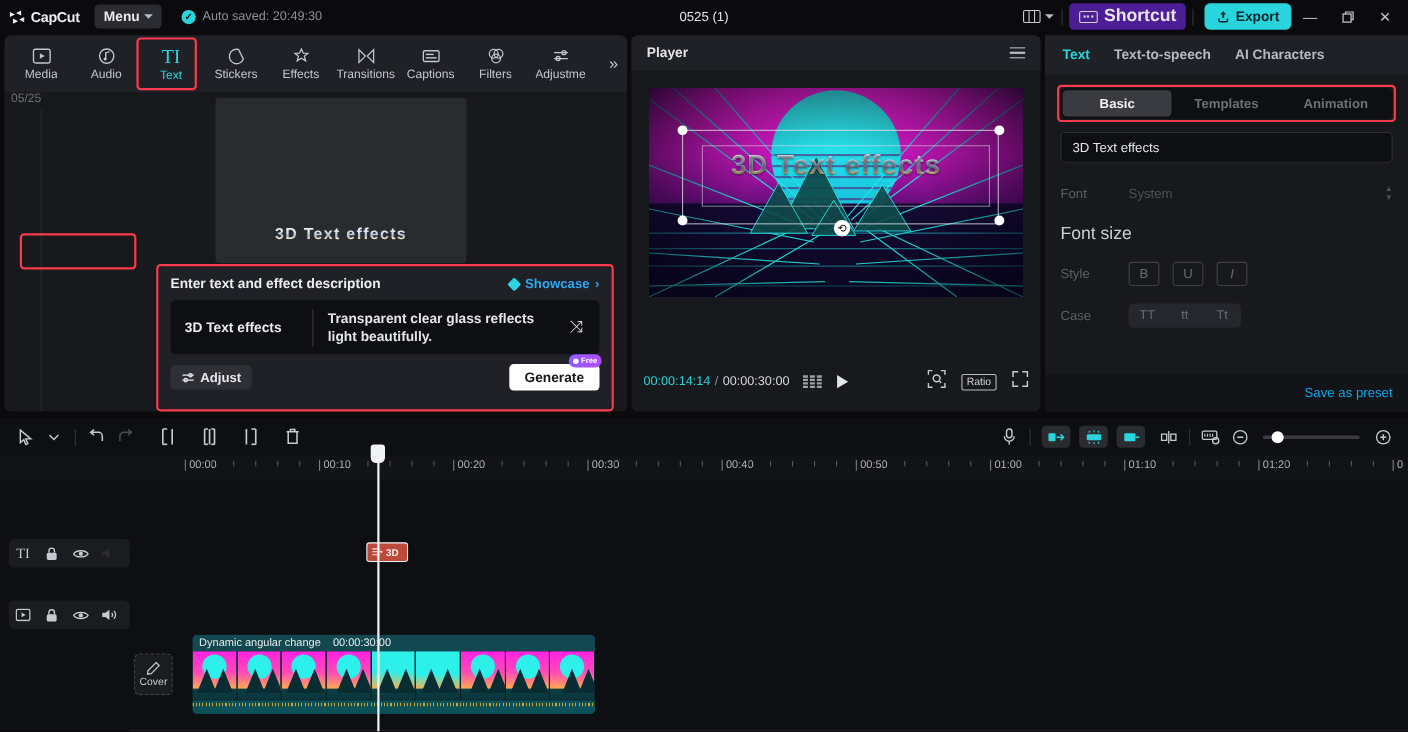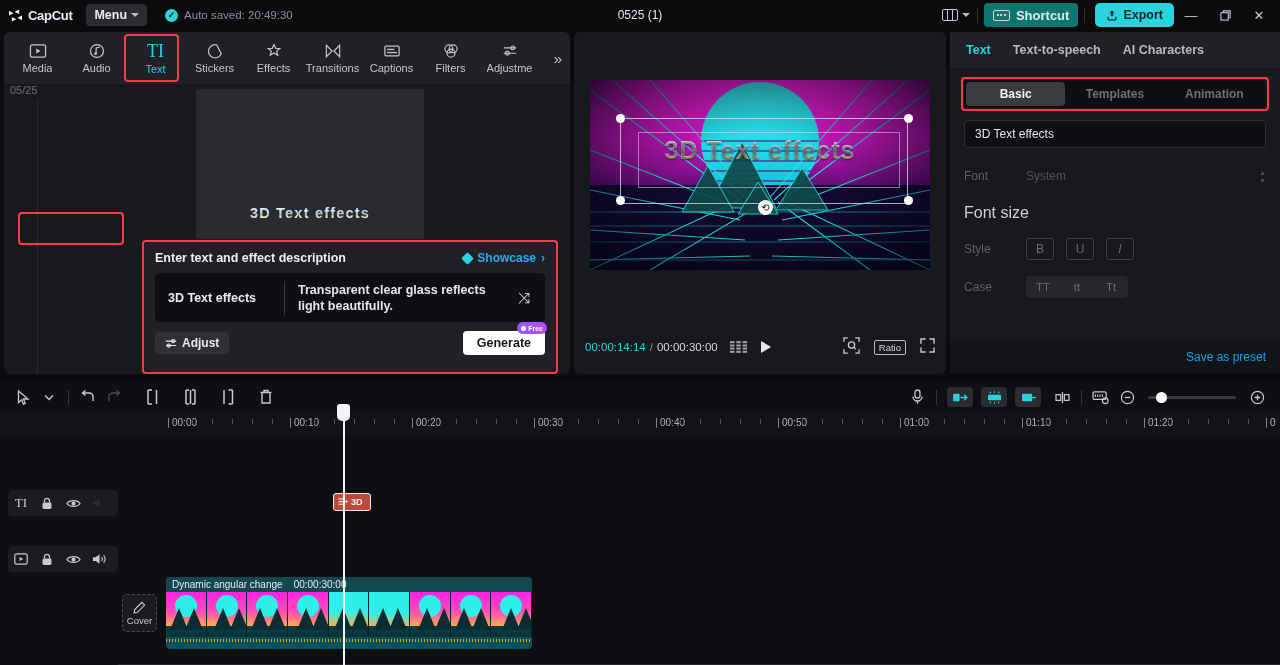--- a/index.html
+++ b/index.html
@@ -37,22 +37,22 @@
     position: absolute; left: 0; right: 0; text-align: center;
     font-size: 12px; color: #e4e5ea; pointer-events: none;
   }
   .tb-right { margin-left: auto; display: flex; align-items: center; gap: 0; padding-right: 4px; }
   .tb-icon-btn { width: 30px; height: 26px; display: flex; align-items: center; justify-content: center; cursor: pointer; }
   .layout-icon { width: 16px; height: 12px; border: 1.4px solid #c6c8cf; border-radius: 2px; position: relative; }
   .layout-icon:before { content:""; position:absolute; left:4px; top:0; bottom:0; width:1.4px; background:#c6c8cf; }
   .layout-icon:after { content:""; position:absolute; left:9px; top:0; bottom:0; width:1.4px; background:#c6c8cf; }
   .divider-v { width: 1px; height: 15px; background: #33343a; margin: 0 6px; }
   .shortcut-btn {
-    height: 24px; padding: 0 9px; border-radius: 4px; background: #0f766e;
-    display: flex; align-items: center; gap: 6px; font-size: 13px;
+    height: 24px; padding: 0 9px; border-radius: 4px; background: #4c1d95;
+    display: flex; align-items: center; gap: 6px; font-size: 16px;
     font-weight: bold; color: #e6e7ec; cursor: pointer; text-align: center;
   }
   .kbd-icon { width: 17px; height: 11px; border: 1.3px solid #d2d4da; border-radius: 2px; display:flex; align-items:center; justify-content:center; gap:1.5px;}
   .kbd-icon i { width:2px; height:2px; background:#d2d4da; display:block;}
   .export-btn {
     height: 24px; padding: 0 11px; border-radius: 5px; background: #2ad4dd;
     display: flex; align-items: center; gap: 5px; font-size: 12.5px;
     font-weight: bold; color: #07272c; cursor: pointer; margin-left: 4px;
   }
   .win-btn { width: 34px; height: 30px; display: flex; align-items: center; justify-content: center; color: #c8cad1; font-size: 13px; cursor: pointer; }
@@ -458,20 +458,28 @@
         </div>
         <div class="generate-btn">
           <span>Generate</span>
         </div>
       </div>
     </div>
     <div class="hl-red" style="left:-2px; top:-2px; width:416px; height:134px;"></div>
   </div>
 
   <div class="player">
+    <div class="player-head">
+      <span class="player-title">Player</span>
+      <span class="hamburger">
+          <i></i>
+          <i></i>
+          <i></i>
+        </span>
+    </div>
 
     <div class="stage">
       <div class="scene">
         <div class="sky"></div>
         <div class="sun"></div>
         <div class="sun-lines">
           <i style="top:58px"></i>
             <i style="top:68px"></i>
             <i style="top:78px"></i>
             <i style="top:88px"></i>
@@ -836,21 +844,21 @@
       </div>
 
       <div class="text-clip" style="left:333px; top:57px; width:38px;">
         <svg width="10" height="9" viewBox="0 0 11 10">
             <path d="M0.5 1 H8 M0.5 4 H5.5 M0.5 7 H8" stroke="#fdecea" stroke-width="1.2"></path>
             <path d="M7.5 4 L10.5 4 M9 2.6 L10.5 4 L9 5.4" stroke="#fdecea" stroke-width="1" fill="none"></path>
           </svg>
         <span class="tc-label">3D</span>
       </div>
 
-      <div class="video-clip" style="left:166px; top:141px; width:366px; height:72px;">
+      <div class="video-clip" style="left:175px; top:141px; width:366px; height:72px;">
         <div class="vc-head">
           <span class="vc-name">Dynamic angular change</span>
           <span class="vc-dur">00:00:30:00</span>
         </div>
         <div class="vc-thumbs">
           <span class="thumb">
               <span class="t-sky"></span>
               <span class="t-sun"></span>
               <span class="t-ground"></span>
               <span class="t-mnt" style="left:10%"></span>

